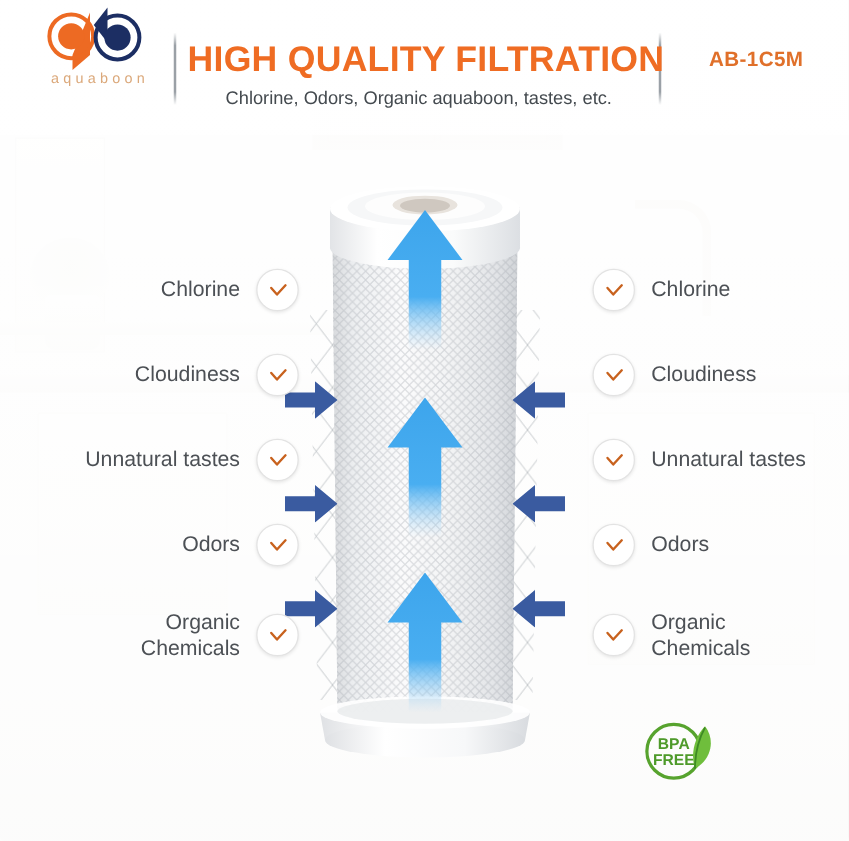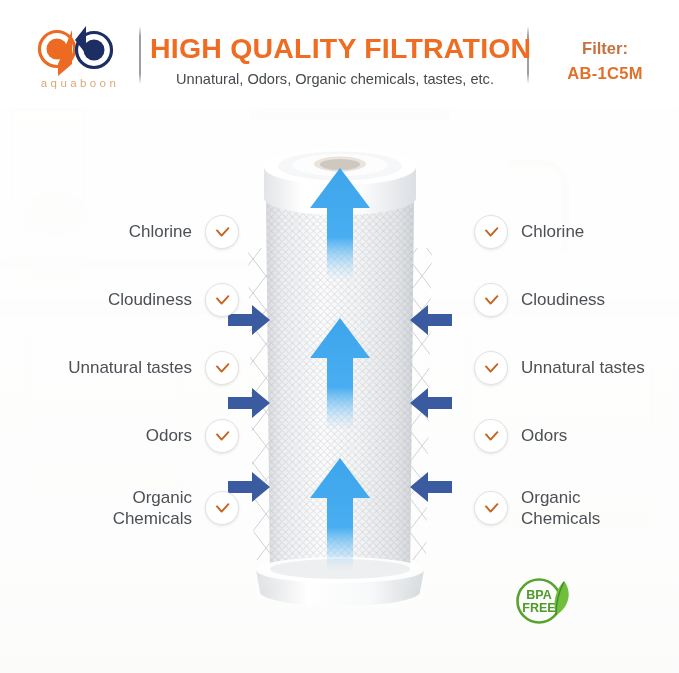--- a/index.html
+++ b/index.html
@@ -62,21 +62,21 @@
     position:absolute;inset:0;
     background:linear-gradient(180deg,rgba(255,255,255,.80) 0%,rgba(255,255,255,.86) 40%,rgba(255,255,255,.80) 100%);
   }
 
   
   .header{
     position:absolute;left:0;top:0;width:679px;height:108px;
     background:linear-gradient(180deg,rgba(255,255,255,.96),rgba(255,255,255,.90));
     z-index:6;
   }
-  .logo{position:absolute;left:28px;top:24px;width:104px;height:74px;}
+  .logo{position:absolute;left:28px;top:4px;width:104px;height:74px;}
   .logo-mark{width:104px;height:52px;display:block;}
   .logo-word{
     text-align:center;font-size:11.5px;letter-spacing:3.4px;
     color:#dba87a;margin-top:1px;font-family:"Liberation Sans",sans-serif;
   }
   .hdr-div{
     position:absolute;top:26px;width:2px;height:58px;
     background:linear-gradient(180deg,rgba(160,160,160,0),#9aa0a6 18%,#9aa0a6 82%,rgba(160,160,160,0));
   }
   .hdr-div.one{left:139px;}
@@ -164,25 +164,24 @@
         <circle cx="66" cy="26" r="10.5" fill="#1C2E63"></circle>
       </svg>
       <div class="logo-word">aquaboon</div>
     </div>
 
     <div class="hdr-div one"></div>
     <div class="hdr-div two"></div>
 
     <div class="hdr-main">
       <div class="hdr-title">HIGH QUALITY FILTRATION</div>
-      <div class="hdr-sub">Unnatural, Odors, Organic chemicals, tastes, etc.</div>
+      <div class="hdr-sub">Chlorine, Odors, Organic aquaboon, tastes, etc.</div>
     </div>
 
     <div class="hdr-filter">
-      <div class="lbl">Filter:</div>
       <div class="val">AB-1C5M</div>
     </div>
   </div>
 
   <div class="cart">
     <svg viewBox="0 0 200 490" width="200" height="490">
       <defs>
         <linearGradient id="bodyG" x1="0" y1="0" x2="1" y2="0">
           <stop offset="0%" stop-color="#d5d7da"></stop>
           <stop offset="12%" stop-color="#eceef0"></stop>

